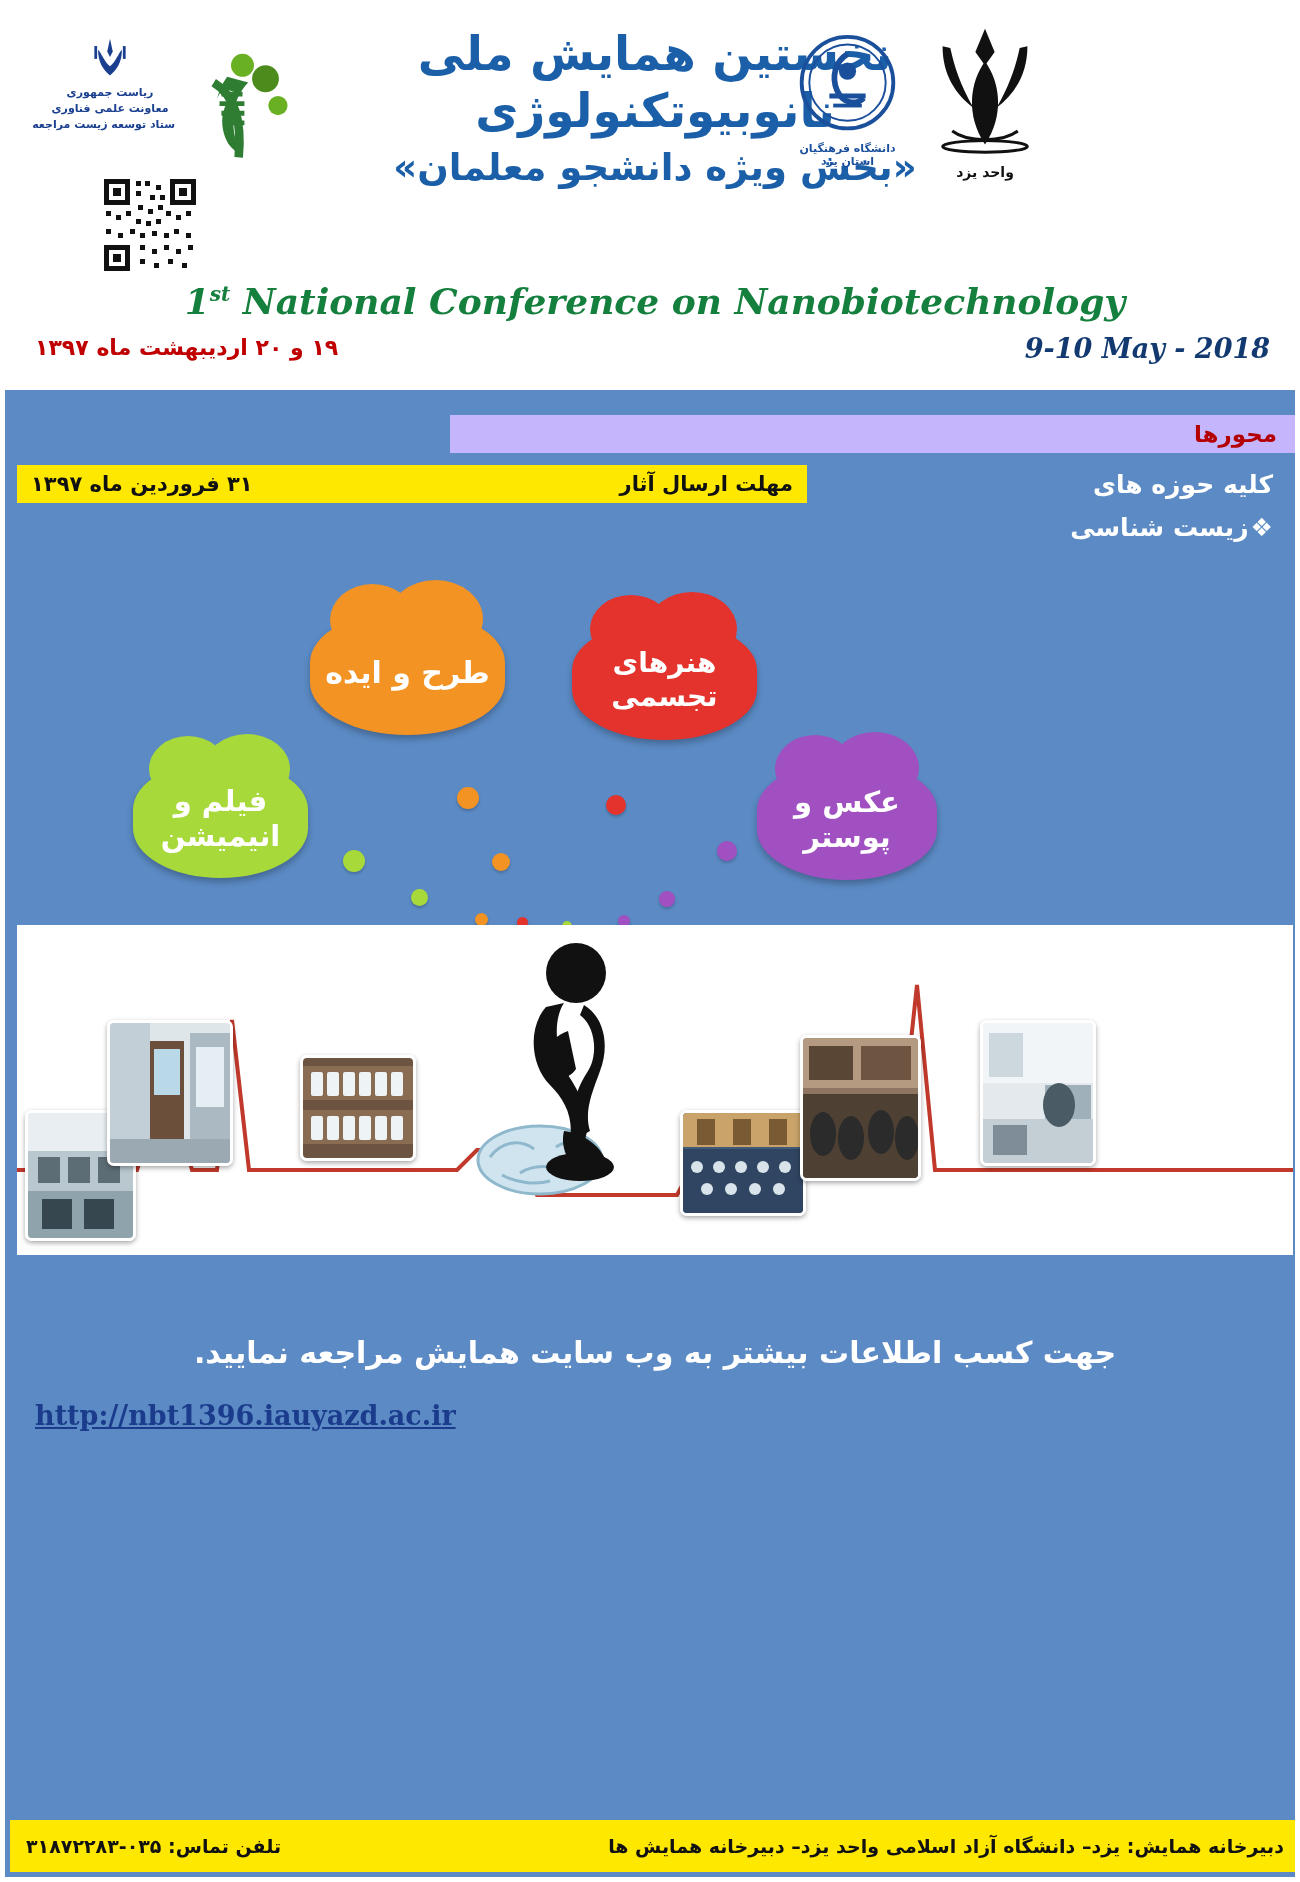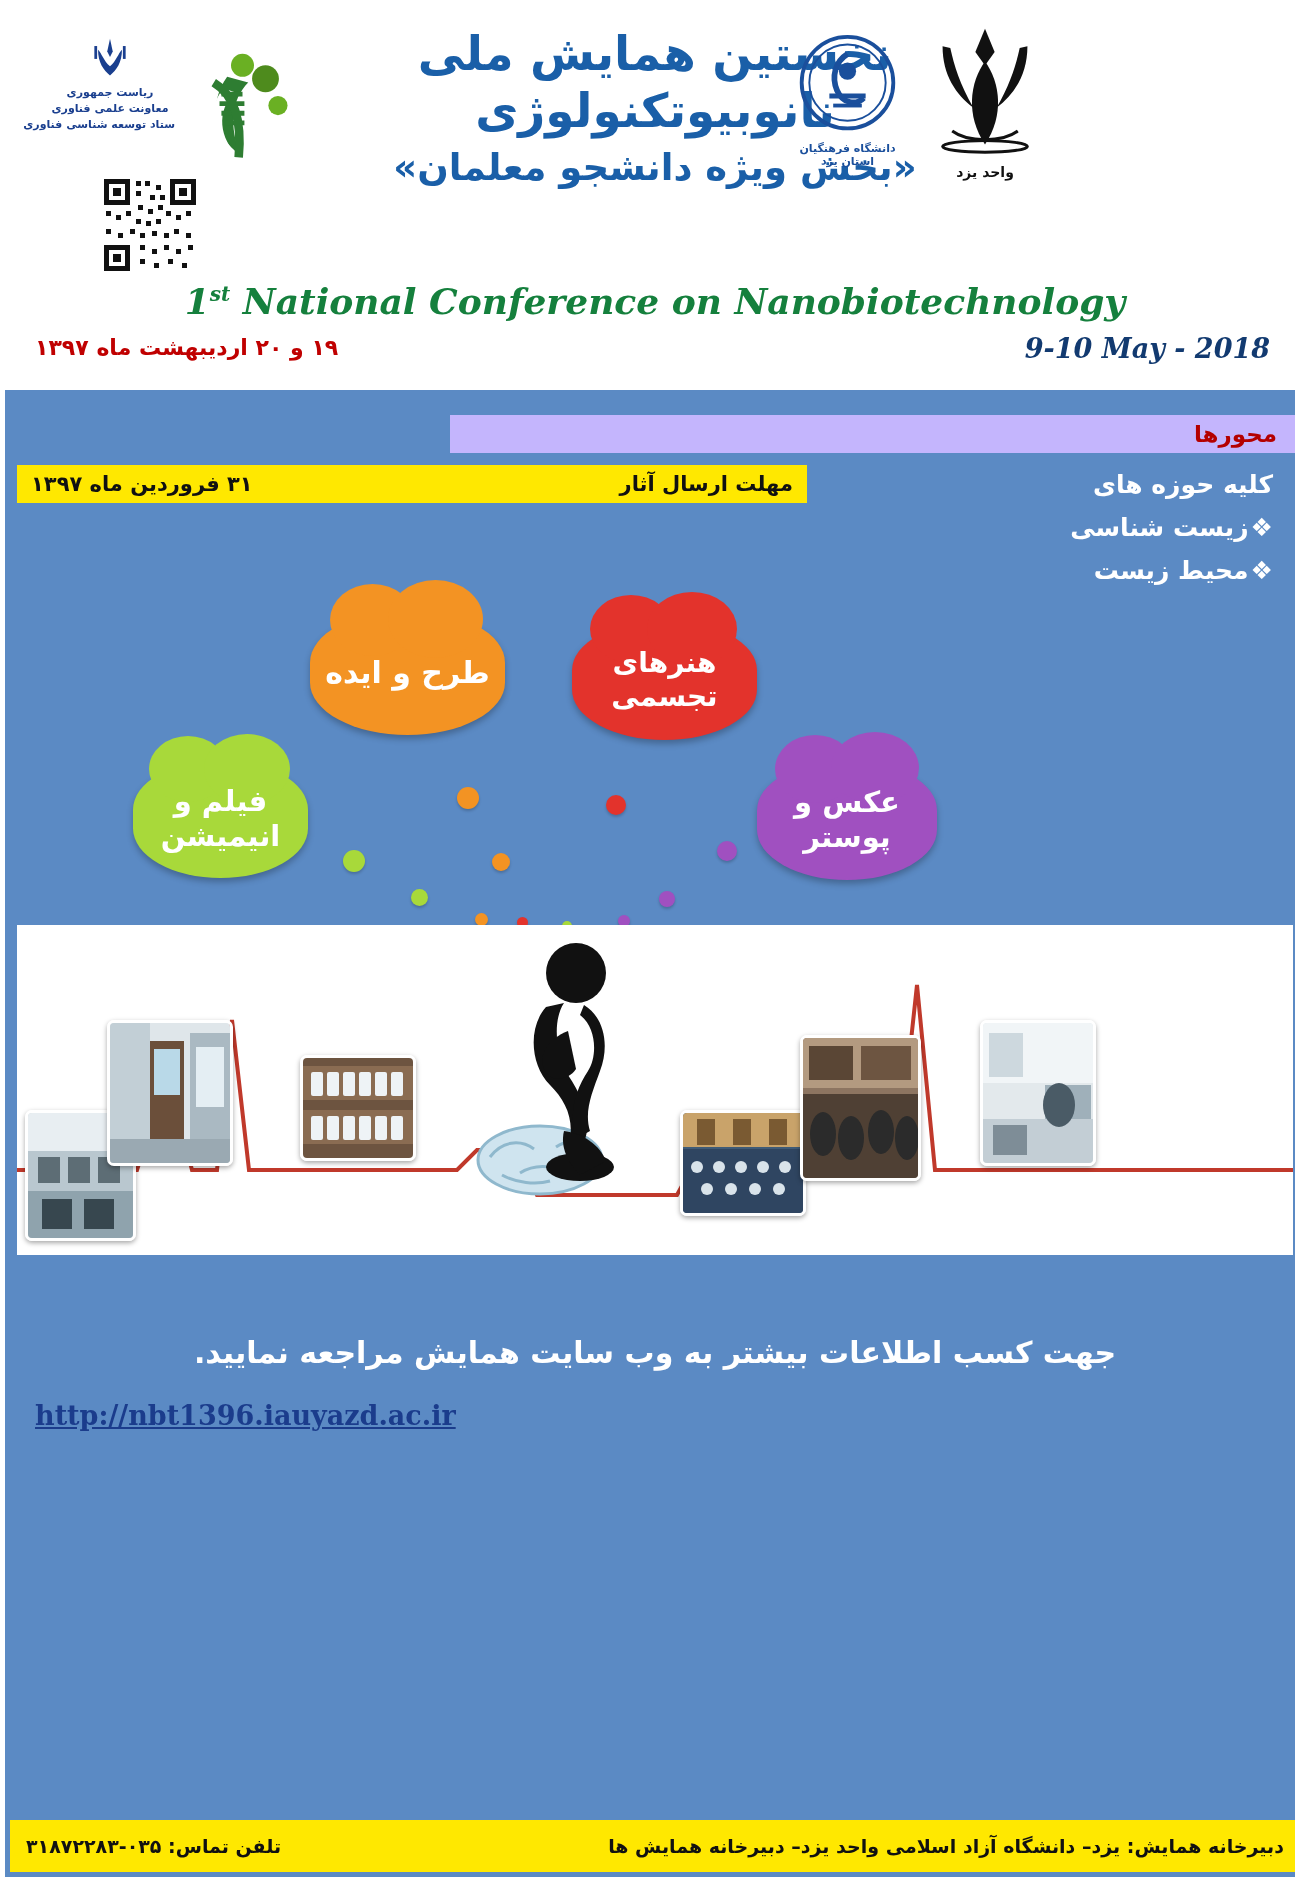--- a/index.html
+++ b/index.html
@@ -209,21 +209,21 @@
         <svg viewBox="0 0 50 50" width="46" height="46" aria-hidden="true">
           <path d="M25 4 L28 18 L25 24 L22 18 Z" fill="#1a3f8f"></path>
           <path d="M12 16 C12 30 18 38 25 44 C32 38 38 30 38 16 C34 20 32 28 25 34 C18 28 16 20 12 16 Z" fill="#1a3f8f"></path>
           <rect x="8" y="12" width="3" height="14" fill="#1a3f8f"></rect>
           <rect x="39" y="12" width="3" height="14" fill="#1a3f8f"></rect>
         </svg>
       </div>
       <div class="gov-lines">
         <div>ریاست جمهوری</div>
         <div>معاونت علمی فناوری</div>
-        <div>ستاد توسعه شناسی فناوری</div>
+        <div>ستاد توسعه زیست مراجعه</div>
       </div>
     </div>
 
     <div class="qr">
       <svg viewBox="0 0 100 100" width="100" height="100" aria-hidden="true">
         <rect width="100" height="100" fill="#ffffff"></rect>
         <g fill="#111111">
           <rect x="4" y="4" width="26" height="26"></rect>
             <rect x="9" y="9" width="16" height="16" fill="#fff"></rect>
             <rect x="13" y="13" width="8" height="8"></rect>
@@ -334,23 +334,20 @@
     <span>مهلت ارسال آثار</span>
     <span>۳۱ فروردین ماه ۱۳۹۷</span>
   </div>
 
   <div class="topics">
     <div class="lead">کلیه حوزه های</div>
     <ul>
       <li>
         <span class="bullet">❖</span><span>زیست شناسی</span>
       </li>
-      <li>
-        <span class="bullet">❖</span><span>محیط زیست</span>
-      </li>
     </ul>
   </div>
 
   <div class="cloud cloud-red">
     <span class="lbl">هنرهای تجسمی</span>
   </div>
   <div class="cloud cloud-orange">
     <span class="lbl">طرح و ایده</span>
   </div>
   <div class="cloud cloud-green">

